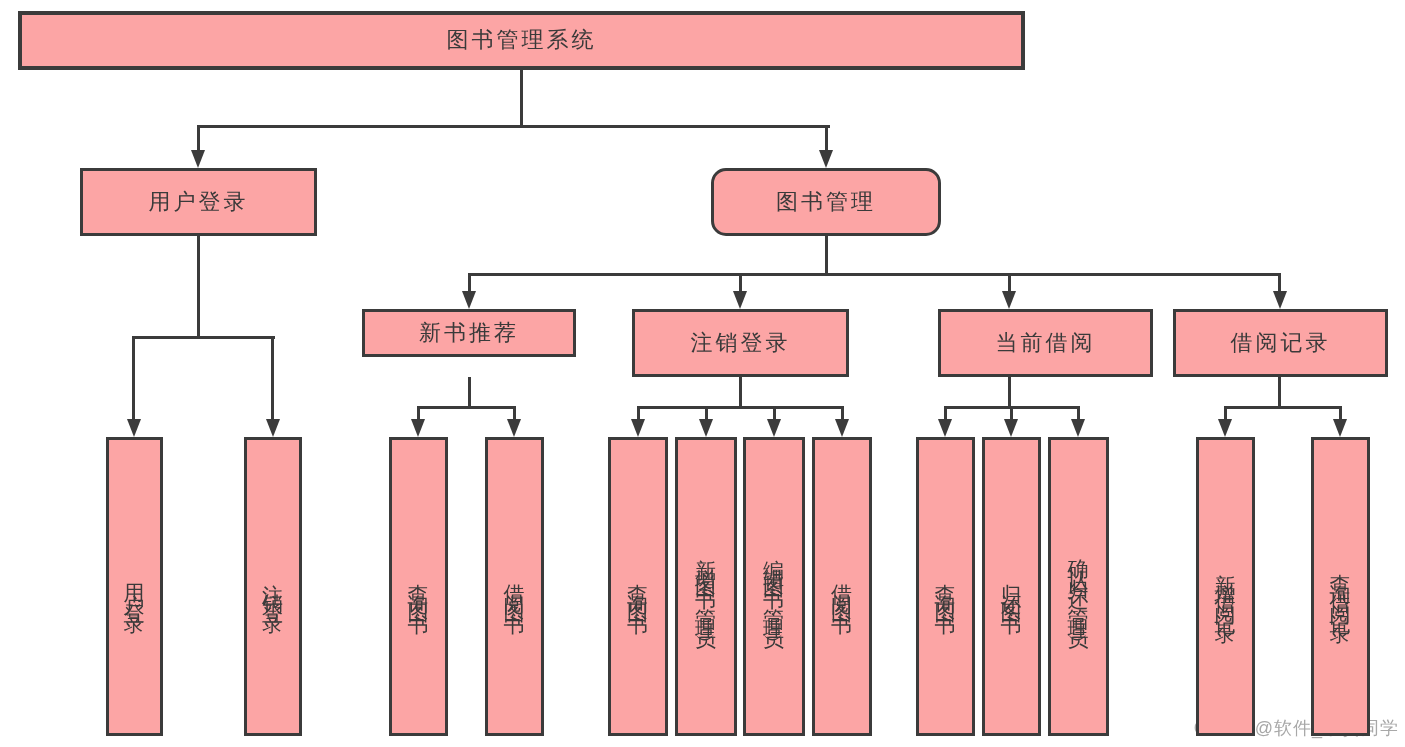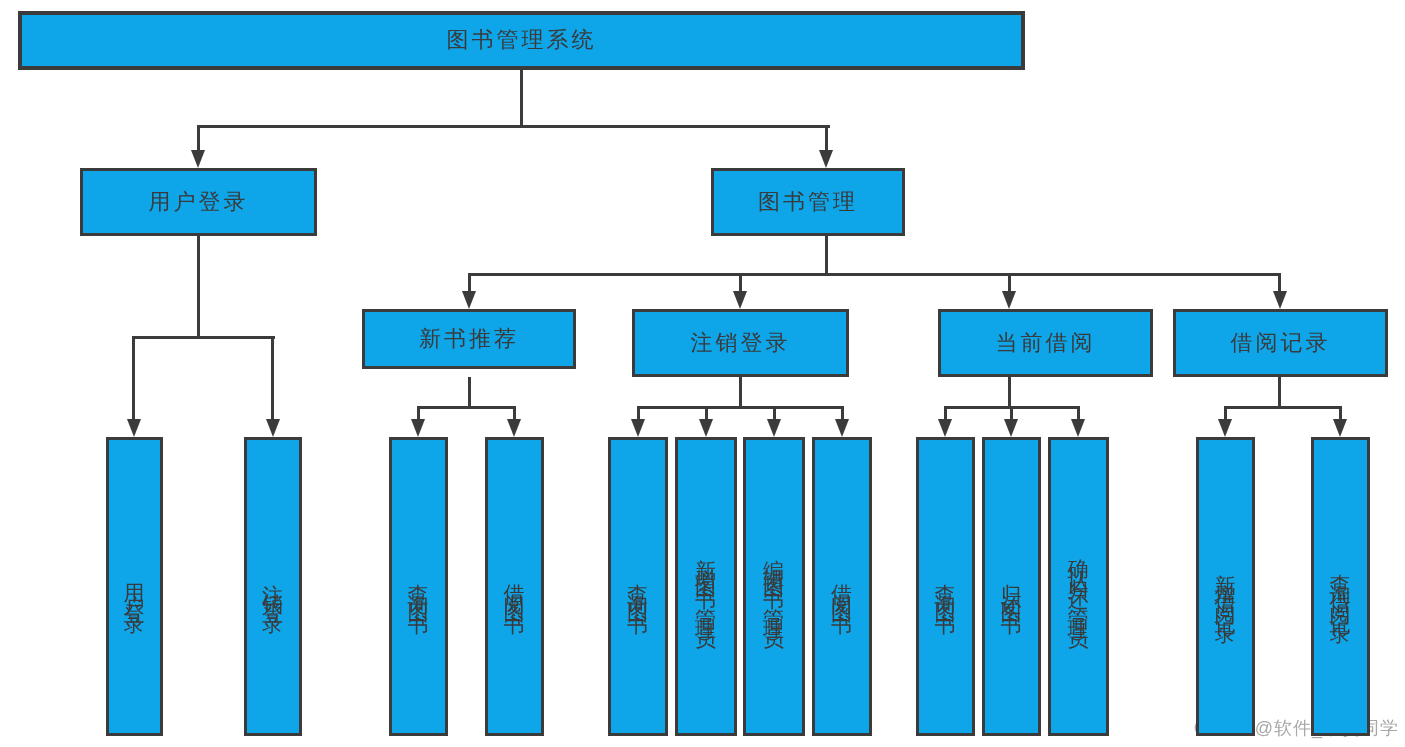--- a/index.html
+++ b/index.html
@@ -11,21 +11,21 @@
     position: relative;
     width: 1405px;
     height: 747px;
     background: #ffffff;
     overflow: hidden;
   }
   .node {
     position: absolute;
     box-sizing: border-box;
     border: 3px solid #3b3b3b;
-    background: #0ea5e9;
+    background: #fca5a5;
     display: flex;
     align-items: center;
     justify-content: center;
     color: #3a3a3a;
   }
   .node.root { border-width: 4px; }
   .node .label {
     font-size: 22px;
     letter-spacing: 3px;
     white-space: nowrap;
@@ -117,24 +117,24 @@
     <div class="arrow" style="left: 1004px; top: 419px; border-top-color: rgb(59, 59, 59);"></div>
     <div class="arrow" style="left: 1071px; top: 419px; border-top-color: rgb(59, 59, 59);"></div>
     <div class="arrow" style="left: 1218px; top: 419px; border-top-color: rgb(59, 59, 59);"></div>
     <div class="arrow" style="left: 1333px; top: 419px; border-top-color: rgb(59, 59, 59);"></div>
     <div class="node root" style="left: 18px; top: 11px; width: 1007px; height: 59px; border-color: rgb(59, 59, 59); color: rgb(58, 58, 58);">
       <span class="label">图书管理系统</span>
     </div>
     <div class="node" style="left: 80px; top: 168px; width: 237px; height: 68px; border-color: rgb(59, 59, 59); color: rgb(58, 58, 58);">
       <span class="label">用户登录</span>
     </div>
-    <div class="node" style="left: 711px; top: 168px; width: 194px; height: 68px; border-color: rgb(59, 59, 59); color: rgb(58, 58, 58);">
+    <div class="node" style="left: 711px; top: 168px; width: 230px; height: 68px; border-color: rgb(59, 59, 59); color: rgb(58, 58, 58); border-radius: 15px;">
       <span class="label">图书管理</span>
     </div>
-    <div class="node" style="left: 362px; top: 309px; width: 214px; height: 60px; border-color: rgb(59, 59, 59); color: rgb(58, 58, 58);">
+    <div class="node" style="left: 362px; top: 309px; width: 214px; height: 48px; border-color: rgb(59, 59, 59); color: rgb(58, 58, 58);">
       <span class="label">新书推荐</span>
     </div>
     <div class="node" style="left: 632px; top: 309px; width: 217px; height: 68px; border-color: rgb(59, 59, 59); color: rgb(58, 58, 58);">
       <span class="label">注销登录</span>
     </div>
     <div class="node" style="left: 938px; top: 309px; width: 215px; height: 68px; border-color: rgb(59, 59, 59); color: rgb(58, 58, 58);">
       <span class="label">当前借阅</span>
     </div>
     <div class="node" style="left: 1173px; top: 309px; width: 215px; height: 68px; border-color: rgb(59, 59, 59); color: rgb(58, 58, 58); align-items: center;">
       <span class="label">借阅记录</span>

